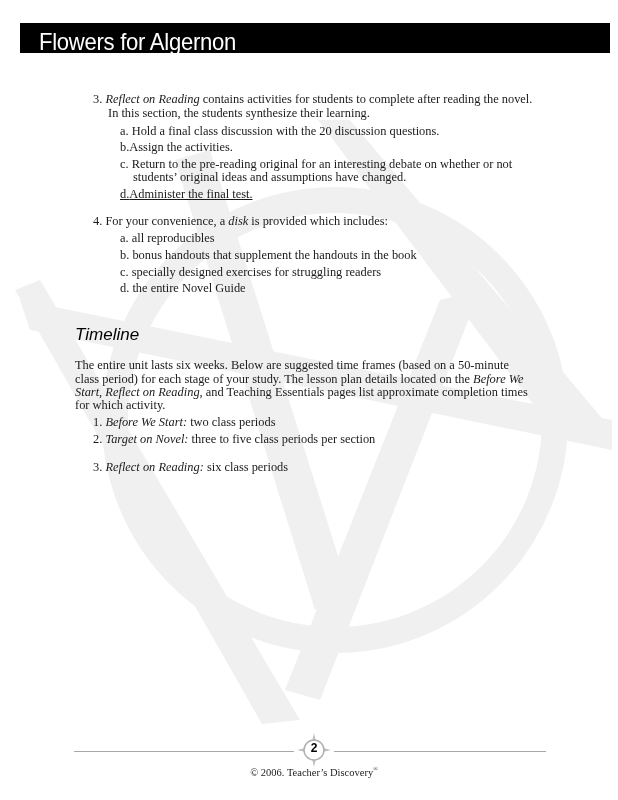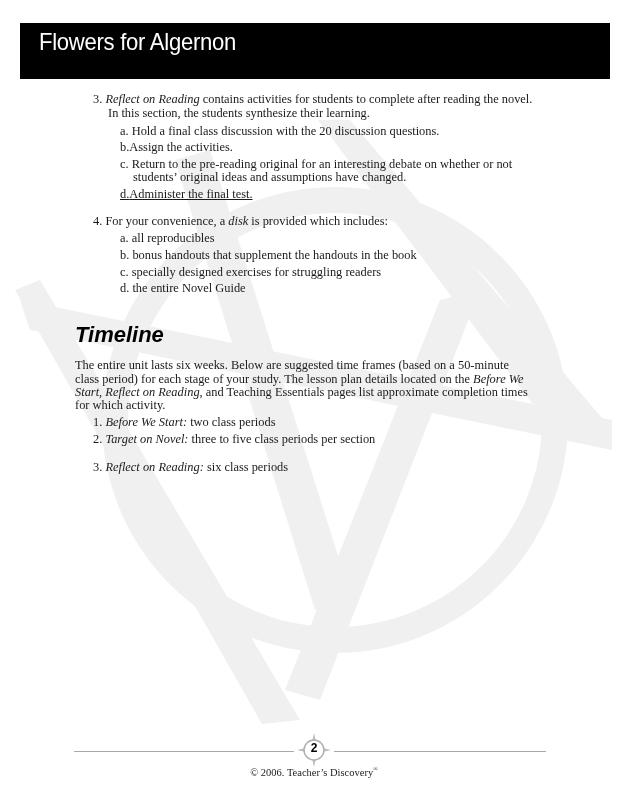--- a/index.html
+++ b/index.html
@@ -3,36 +3,36 @@
 <meta charset="utf-8">
 <style>
   html, body { margin: 0; padding: 0; }
   body {
     width: 618px; height: 800px; position: relative; overflow: hidden;
     background: #ffffff; color: #1a1a1a;
     font-family: "Liberation Serif", "DejaVu Serif", serif;
   }
   .watermark { position: absolute; left: 0; top: 0; width: 618px; height: 800px; z-index: 0; pointer-events: none; }
   .header-bar {
-    position: absolute; left: 20px; top: 23px; width: 590px; height: 56px;
+    position: absolute; left: 20px; top: 23px; width: 590px; height: 30px;
     background: #000; z-index: 2;
   }
   .header-title {
     position: absolute; left: 19px; top: 5px;
     color: #fff; font-family: "Liberation Sans", "DejaVu Sans", sans-serif;
     font-size: 24px; letter-spacing: -0.3px; transform: scaleX(0.92); transform-origin: left;
     white-space: nowrap;
   }
   .content { position: absolute; left: 0; top: 0; width: 618px; z-index: 1; font-size: 12.4px; line-height: 13.5px; }
   .line { position: absolute; white-space: nowrap; text-align: right; }
   .it { font-style: italic; }
   .section-heading {
     position: absolute; left: 75px; top: 328px;
     font-family: "Liberation Sans", "DejaVu Sans", sans-serif;
-    font-weight: bold; font-style: italic; font-size: 22px; color: #000;
+    font-weight: normal; font-style: italic; font-size: 17px; color: #000;
   }
   .footer-rule { position: absolute; top: 751px; height: 1px; background: #a8a8a8; z-index: 1; }
   .page-ornament { position: absolute; left: 296px; top: 732px; width: 36px; height: 36px; z-index: 2; }
   .page-num {
     position: absolute; left: 0; top: 9px; width: 36px; text-align: center;
     font-family: "Liberation Sans", "DejaVu Sans", sans-serif; font-weight: bold; font-size: 12px; color: #000;
   }
   .copyright { position: absolute; left: 0; top: 766px; width: 628px; text-align: center; font-size: 10.5px; color: #222; z-index: 1; }
   .reg { font-size: 6px; vertical-align: super; }
 </style>

